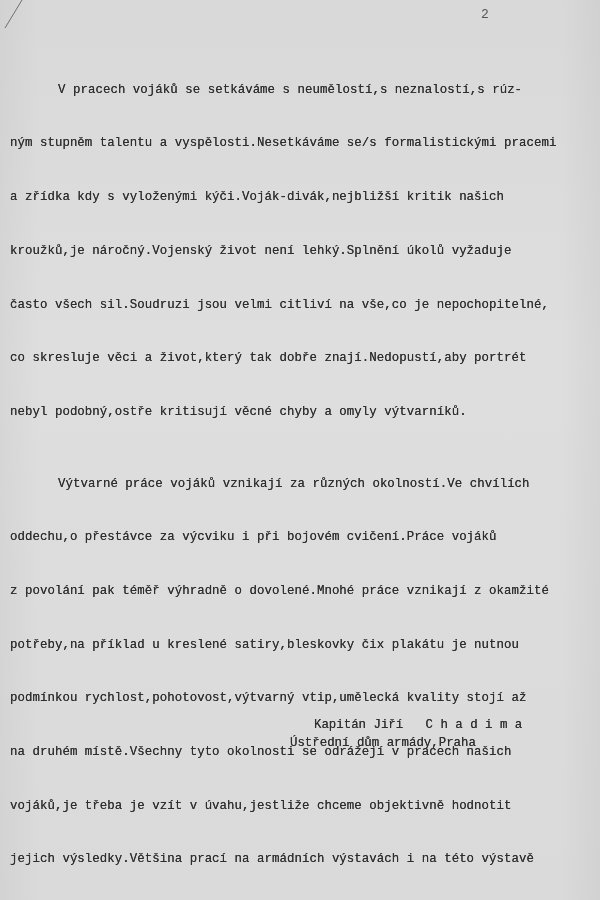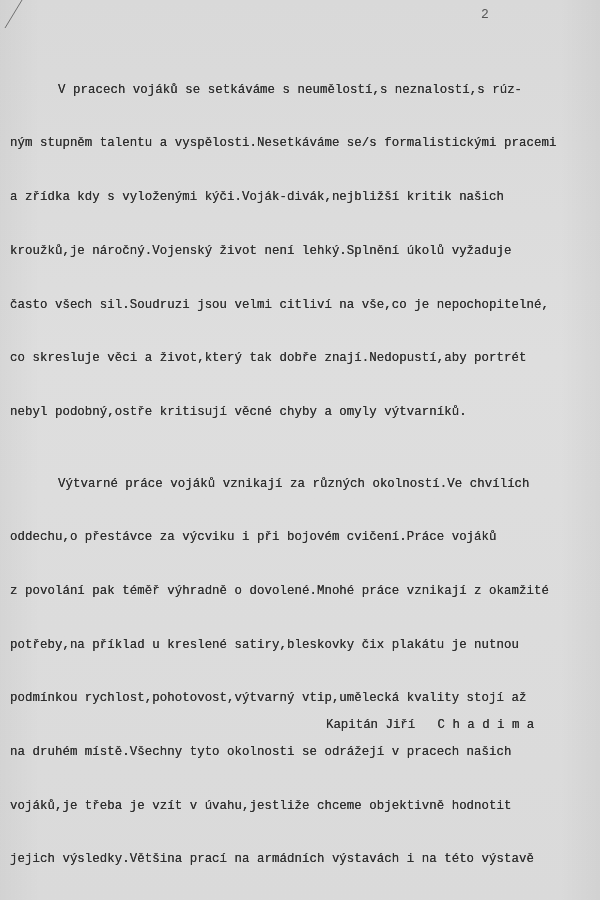--- a/index.html
+++ b/index.html
@@ -51,21 +51,21 @@
     }
     .indent { padding-left: 48px; }
     .signature {
       position: absolute;
       font-family: "Liberation Mono", "DejaVu Sans Mono", monospace;
       font-size: 12.4px;
       color: #2e2e2e;
       white-space: pre;
       text-shadow: 0 0 0.4px #444;
     }
-    .sig-name { left: 326px; top: 718px; }
+    .sig-name { left: 314px; top: 718px; }
     .sig-place { left: 290px; top: 736px; }
   </style>
 </head>
 <body>
 
 <div class="page">
 
   <svg class="edge-mark" viewBox="0 0 22 30">
     <line x1="20" y1="0" x2="3" y2="28" stroke="#555" stroke-width="0.8"></line>
   </svg>
@@ -106,14 +106,15 @@
     
     
     
     
     
     
     
   </div>
 
   <div class="signature sig-name">Kapitán Jiří   C h a d i m a</div>
+  <div class="signature sig-place">Ústřední dům armády,Praha</div>
 
 </div>
 
 </body></html>

